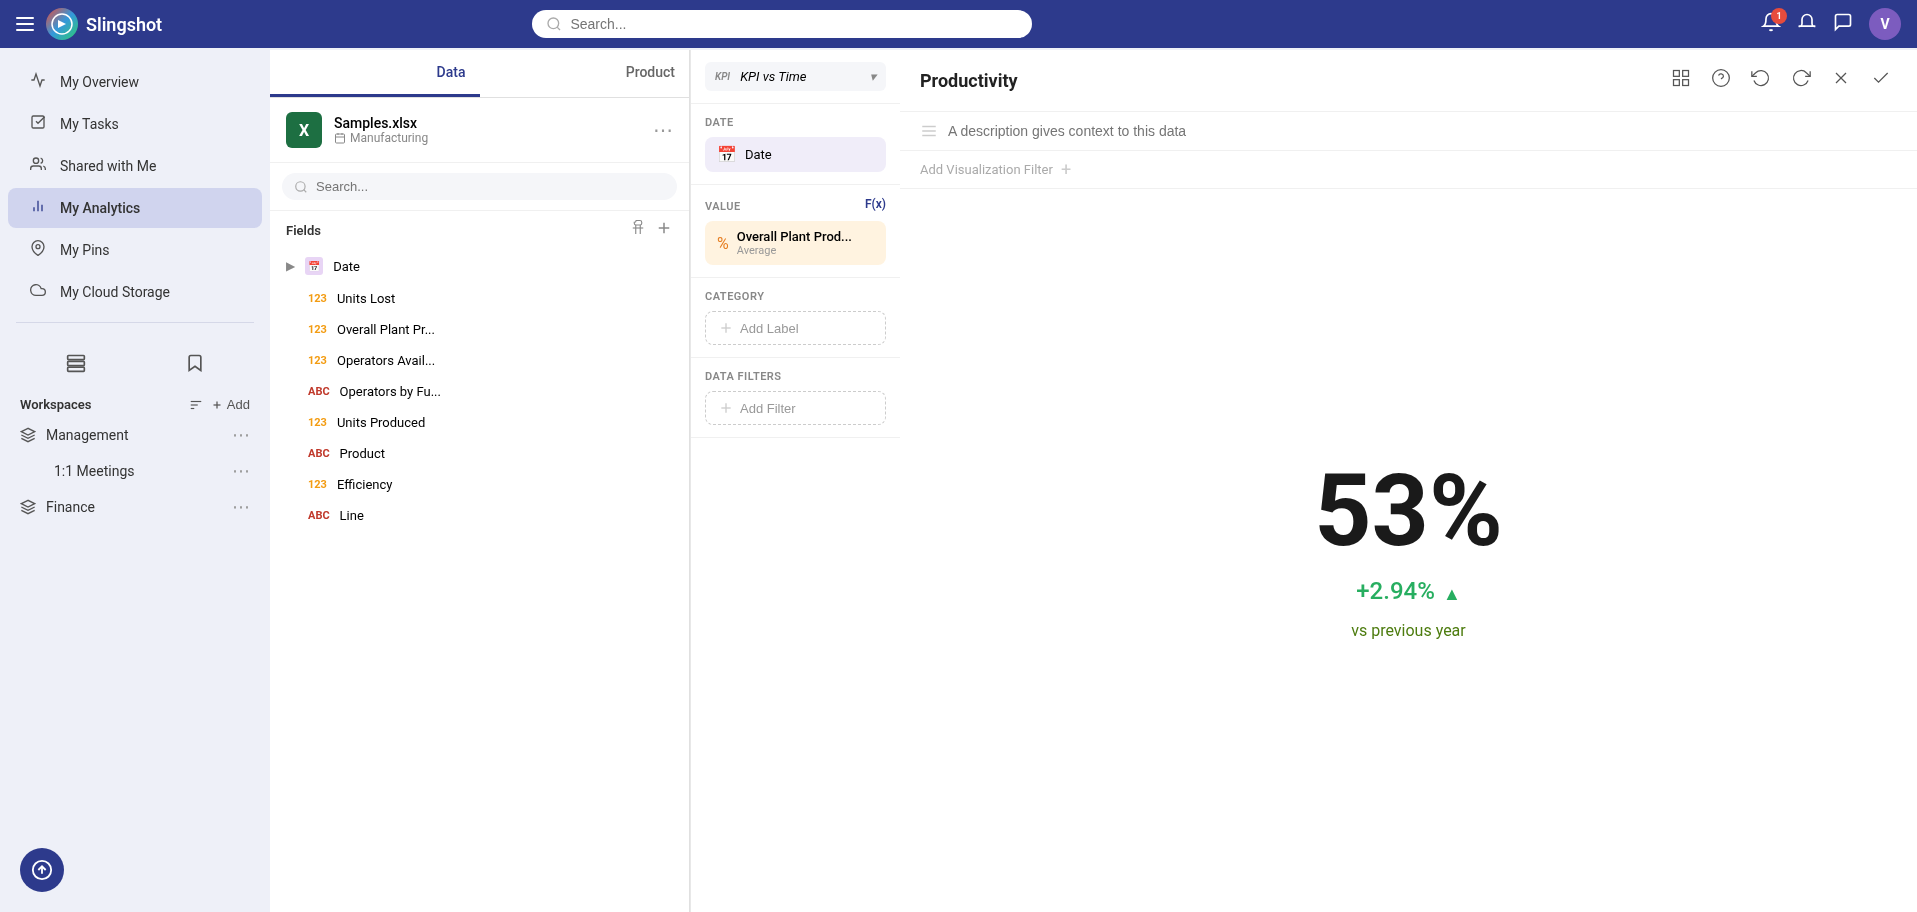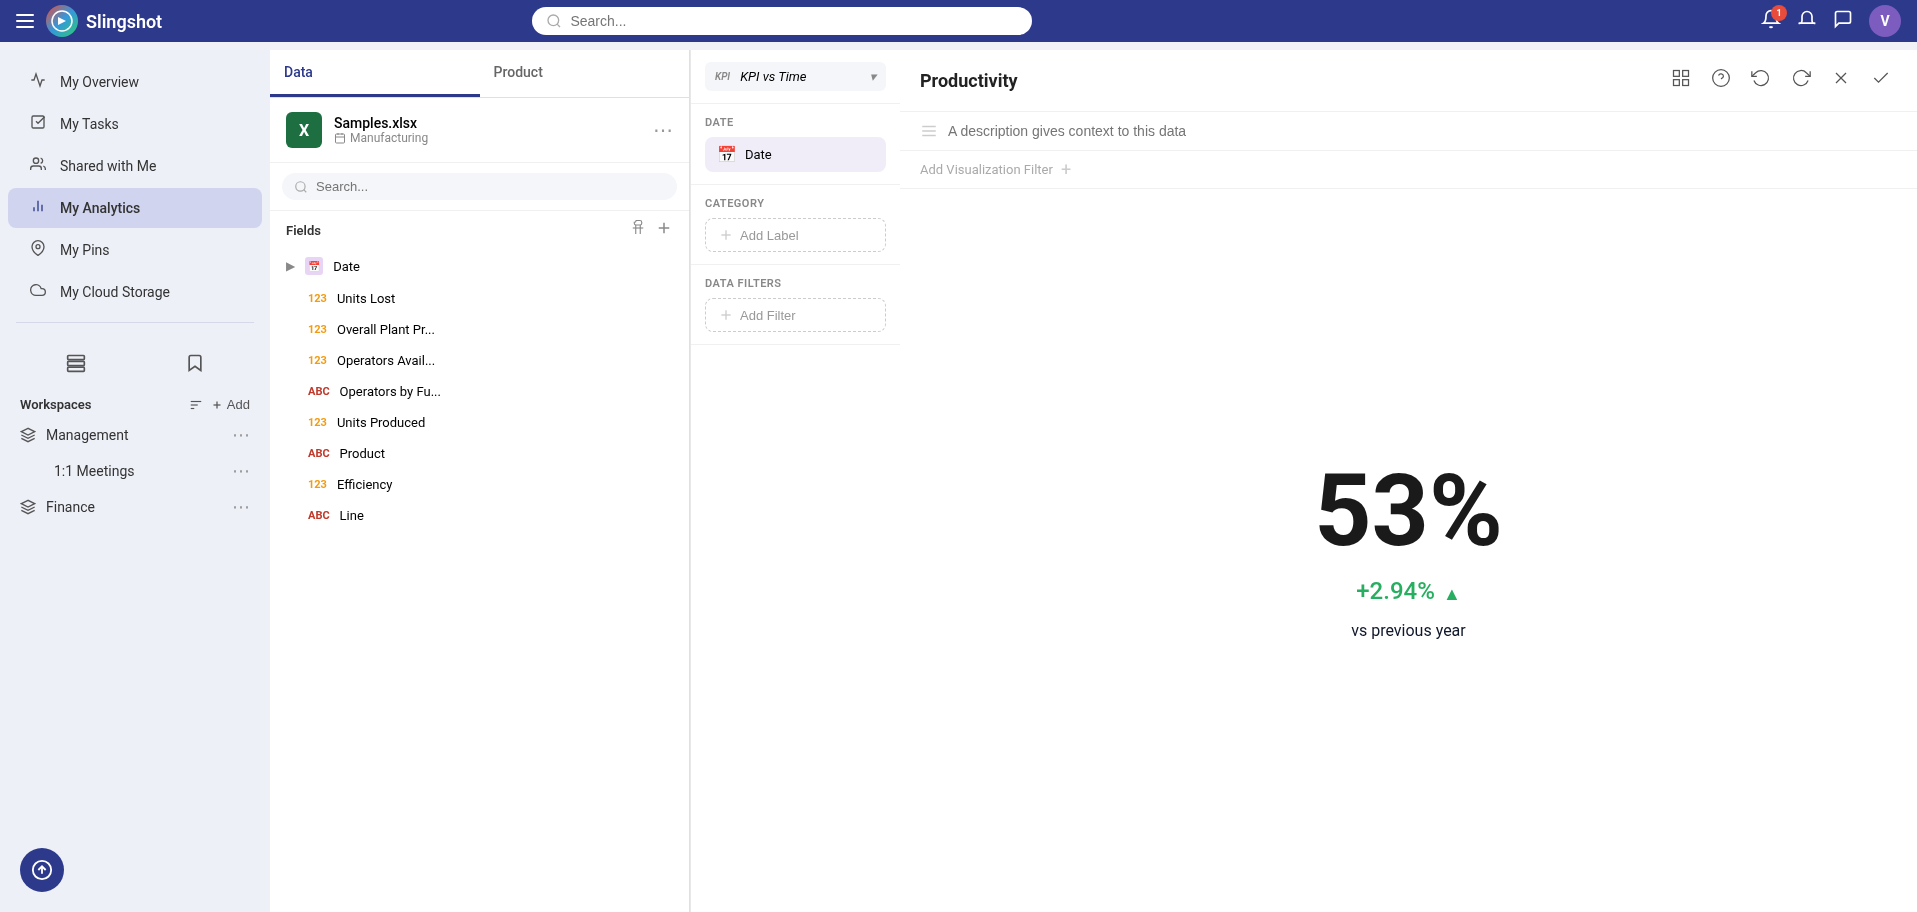--- a/index.html
+++ b/index.html
@@ -1,20 +1,20 @@
 <!DOCTYPE html>
 <html><head>
   <meta charset="utf-8">
   <style>
     * { box-sizing: border-box; margin: 0; padding: 0; }
     body { font-family: -apple-system, BlinkMacSystemFont, 'Segoe UI', Roboto, sans-serif; background: #f0f2f7; overflow: hidden; }
 
     
     .topnav {
-      height: 42px;
+      height: 48px;
       background: #2d3a8c;
       display: flex;
       align-items: center;
       padding: 0 16px;
       gap: 12px;
       position: fixed;
       top: 0; left: 0; right: 0;
       z-index: 100;
     }
     .topnav-hamburger {
@@ -129,21 +129,21 @@
       border-right: 1px solid #e0e0e0;
       display: flex; flex-direction: column;
       overflow: hidden;
     }
 
     
     .panel-tabs {
       display: flex; border-bottom: 1px solid #e0e0e0;
     }
     .panel-tab {
-      flex: 1; text-align: left; padding: 14px;
+      flex: 1; text-align: right; padding: 14px;
       font-size: 14px; font-weight: 500; color: #666;
       cursor: pointer; border-bottom: 3px solid transparent;
     }
     .panel-tab.active {
       color: #2d3a8c; border-bottom-color: #2d3a8c;
     }
 
     
     .datasource-header {
       display: flex; align-items: center; padding: 14px 16px; gap: 12px; border-bottom: 1px solid #f0f0f0;
@@ -280,21 +280,21 @@
       flex-direction: column; gap: 16px;
     }
     .kpi-value {
       font-size: 100px; font-weight: 700; color: #1a1a1a; line-height: 1;
     }
     .kpi-change {
       display: flex; align-items: flex-end; gap: 8px;
     }
     .kpi-change-value { font-size: 24px; color: #27ae60; font-weight: 500; }
     .kpi-change-arrow { color: #27ae60; font-size: 18px; }
-    .kpi-change-label { font-size: 16px; color: #0f172a; }
+    .kpi-change-label { font-size: 16px; color: #4d7c0f; }
 
     
     ::-webkit-scrollbar { width: 6px; }
     ::-webkit-scrollbar-track { background: transparent; }
     ::-webkit-scrollbar-thumb { background: #ccc; border-radius: 3px; }
   </style>
 </head>
 <body>
 
 <header class="topnav">
@@ -578,20 +578,33 @@
       </div>
 
       <div class="config-section">
         <div class="config-section-title">DATE</div>
         <div class="date-chip">
           <span class="date-chip-icon">📅</span>
           <span>Date</span>
         </div>
       </div>
 
+      <div class="config-section">
+        <div style="display:flex;align-items:center;margin-bottom:6px;">
+          <div class="config-section-title" style="margin-bottom:0;flex:1;">VALUE</div>
+          <span class="fx-btn">F(x)</span>
+        </div>
+        <div class="value-chip">
+          <span class="value-chip-icon">%</span>
+          <div class="value-chip-content">
+            <div class="value-chip-title">Overall Plant Prod...</div>
+            <div class="value-chip-sub">Average</div>
+          </div>
+        </div>
+      </div>
 
       <div class="config-section">
         <div class="config-section-title">CATEGORY</div>
         <button class="add-label-btn">
           <svg width="16" height="16" viewBox="0 0 24 24" fill="none" stroke="#ccc" stroke-width="2">
               <line x1="12" y1="5" x2="12" y2="19"></line>
               <line x1="5" y1="12" x2="19" y2="12"></line>
             </svg>
           <span>Add Label</span>
         </button>

